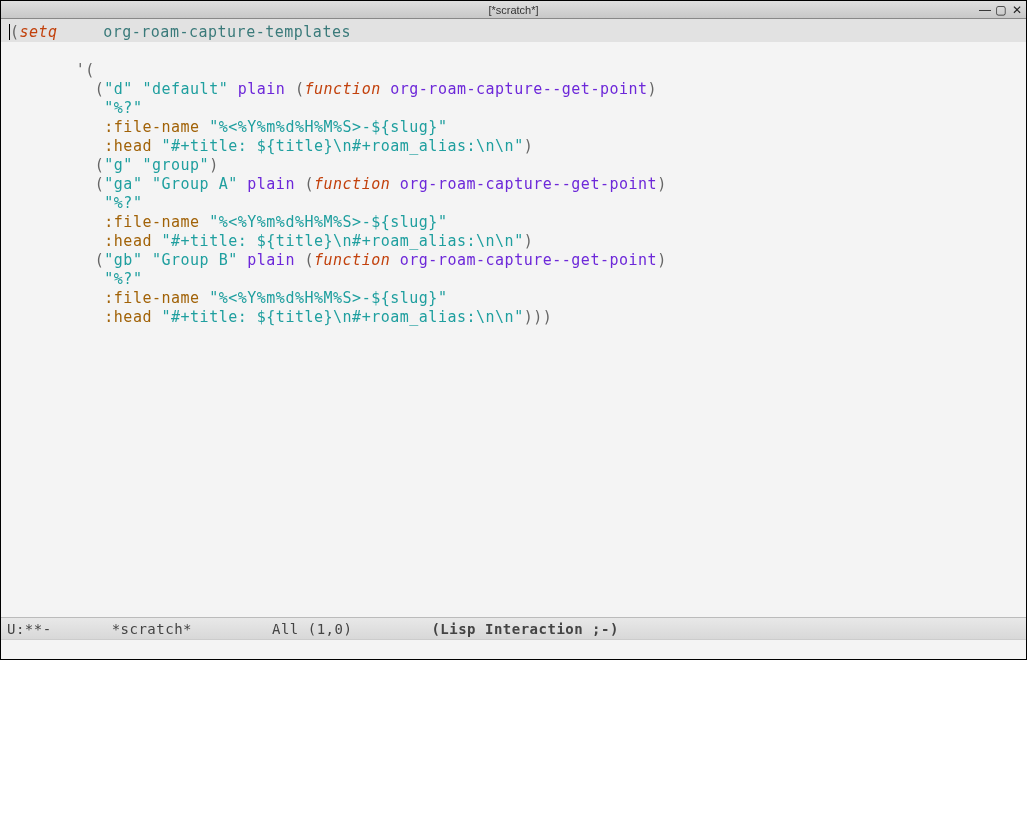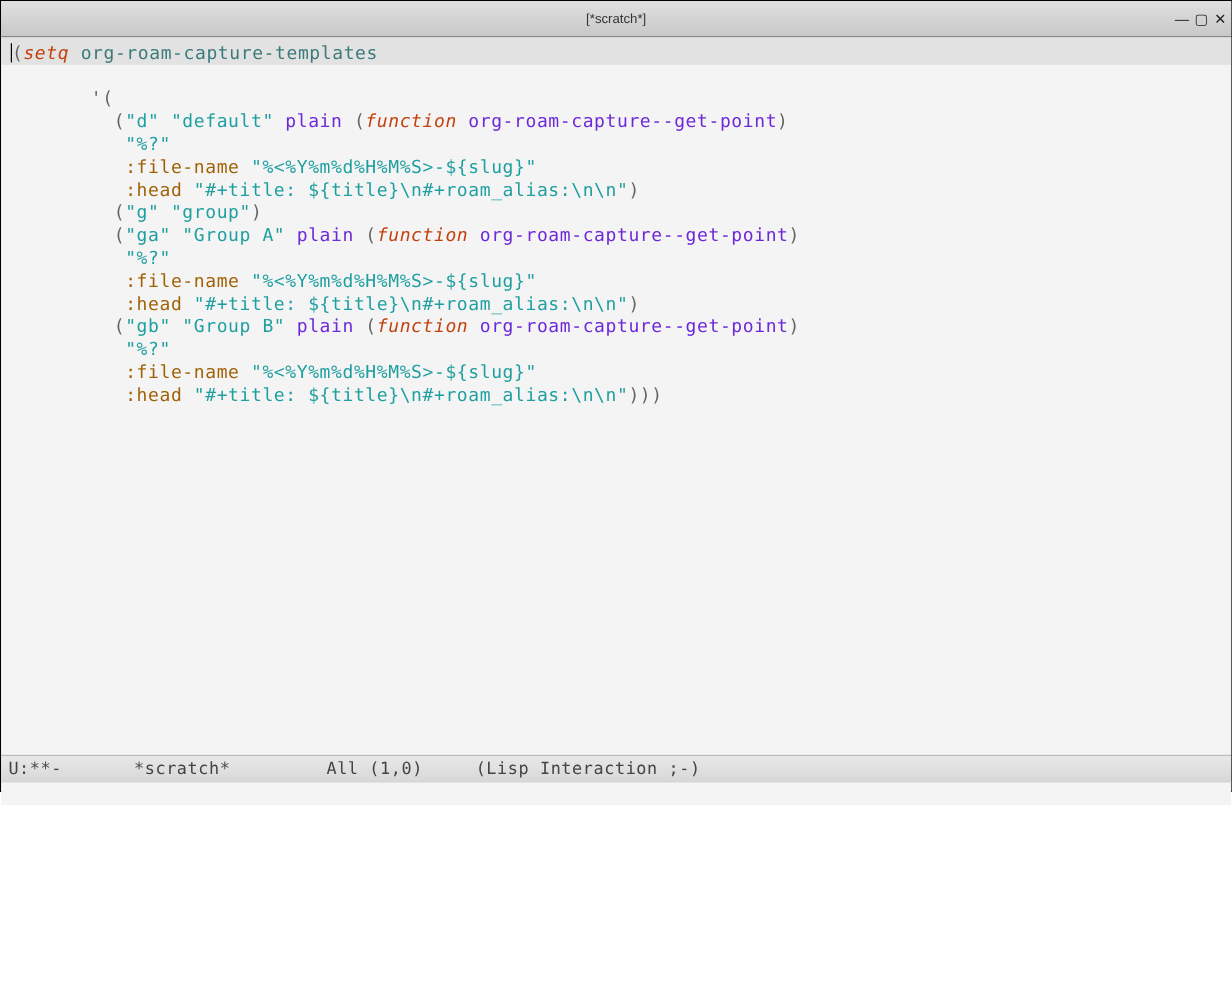--- a/index.html
+++ b/index.html
@@ -12,21 +12,21 @@
       overflow: hidden;
     }
     .window {
       position: relative;
       width: 1027px;
       height: 660px;
       background: #ffffff;
       border: 1px solid #000;
     }
     .titlebar {
-      height: 30px;
+      height: 18px;
       background: linear-gradient(to bottom, #e0e0e0, #c8c8c8);
       border-bottom: 1px solid #888;
       display: flex;
       align-items: center;
       justify-content: center;
       position: relative;
       font-size: 11px;
       font-family: sans-serif;
       color: #333;
     }
@@ -75,38 +75,38 @@
     .cursor {
       display: inline-block;
       width: 1px;
       height: 16px;
       background: #000;
       vertical-align: middle;
       margin-bottom: 2px;
     }
     .p { color: #666; }
     .kw { color: #c2410c; font-weight: normal; font-style: italic; }
-    .sym { color: #3a7a7a; }
+    .sym { color: #3a7a7a; margin-left: 36px; }
     .str { color: #1f9f9f; }
     .key { color: #a16207; }
     .plain { color: #6d28d9; }
     .modeline {
       height: 22px;
       background: linear-gradient(to bottom, #e8e8e8, #d8d8d8);
       border-top: 1px solid #bbb;
       display: flex;
       align-items: center;
       font-size: 14px;
       color: #444;
       padding: 0 6px;
       letter-spacing: 0.5px;
     }
     .modeline .ml-buf { margin-left: 60px; }
     .modeline .ml-pos { margin-left: 80px; }
-    .modeline .ml-mode { margin-left: 44px; }
+    .modeline .ml-mode { margin-left: 79px; font-weight: bold; }
     .minibuffer {
       height: 20px;
       background: #f4f4f4;
       border-top: 1px solid #ccc;
     }
     .below {
       background: #ffffff;
       height: 170px;
     }
   </style>

